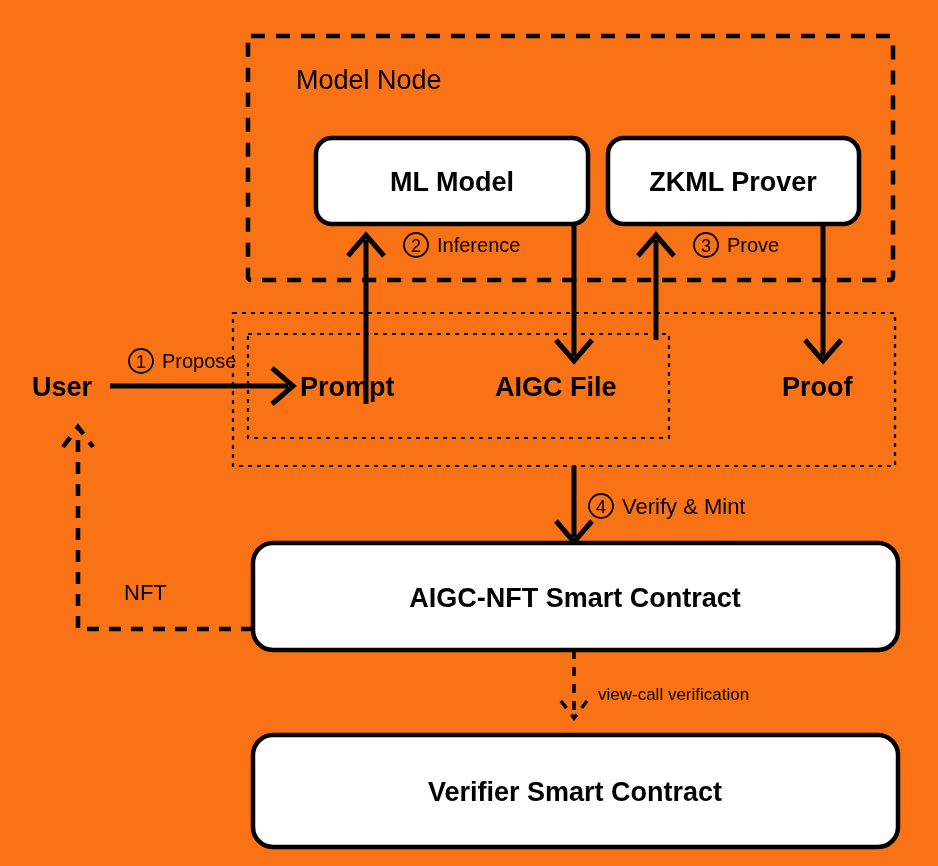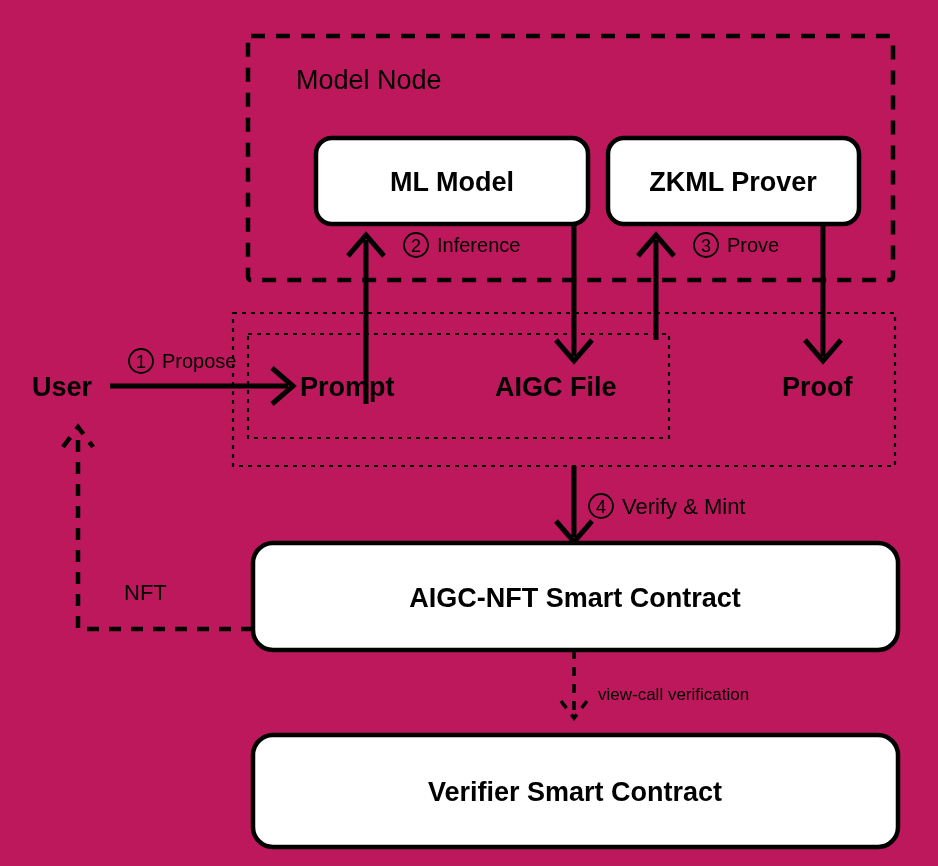--- a/index.html
+++ b/index.html
@@ -8,21 +8,21 @@
     background: #ffffff;
   }
   body {
     font-family: "Liberation Sans", sans-serif;
     color: #000000;
   }
   #canvas {
     position: relative;
     width: 938px;
     height: 866px;
-    background: #be185d;
+    background: #f97316;
     overflow: hidden;
   }
   #diagram-svg {
     position: absolute;
     left: 0;
     top: 0;
     width: 938px;
     height: 866px;
   }
   

